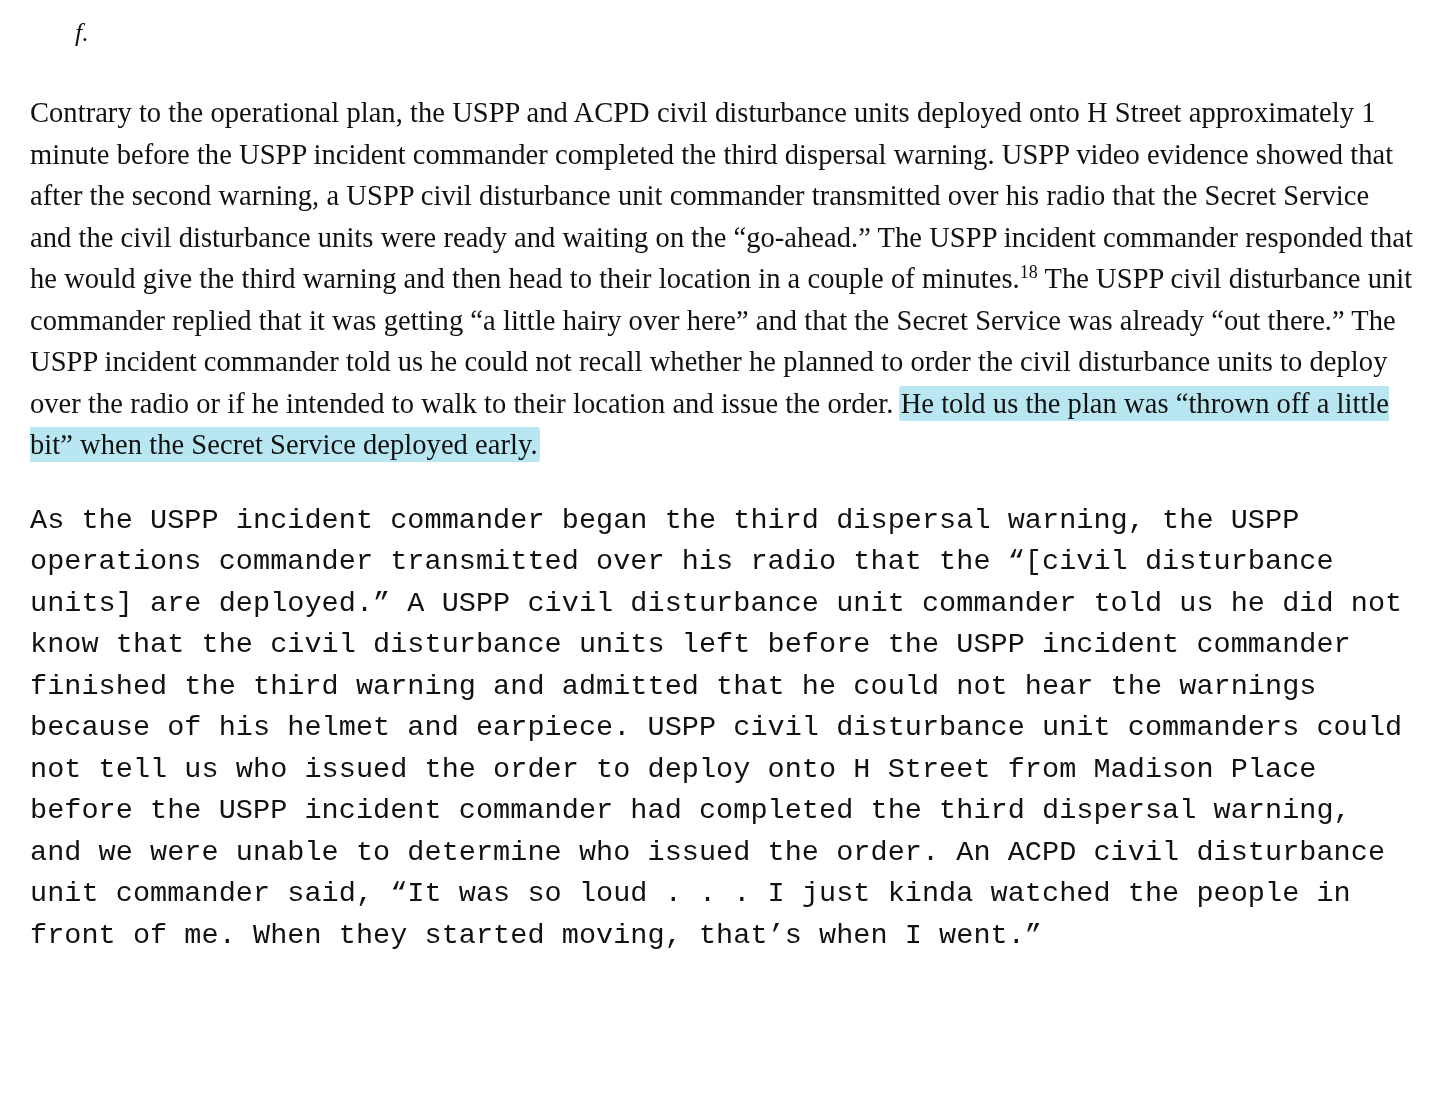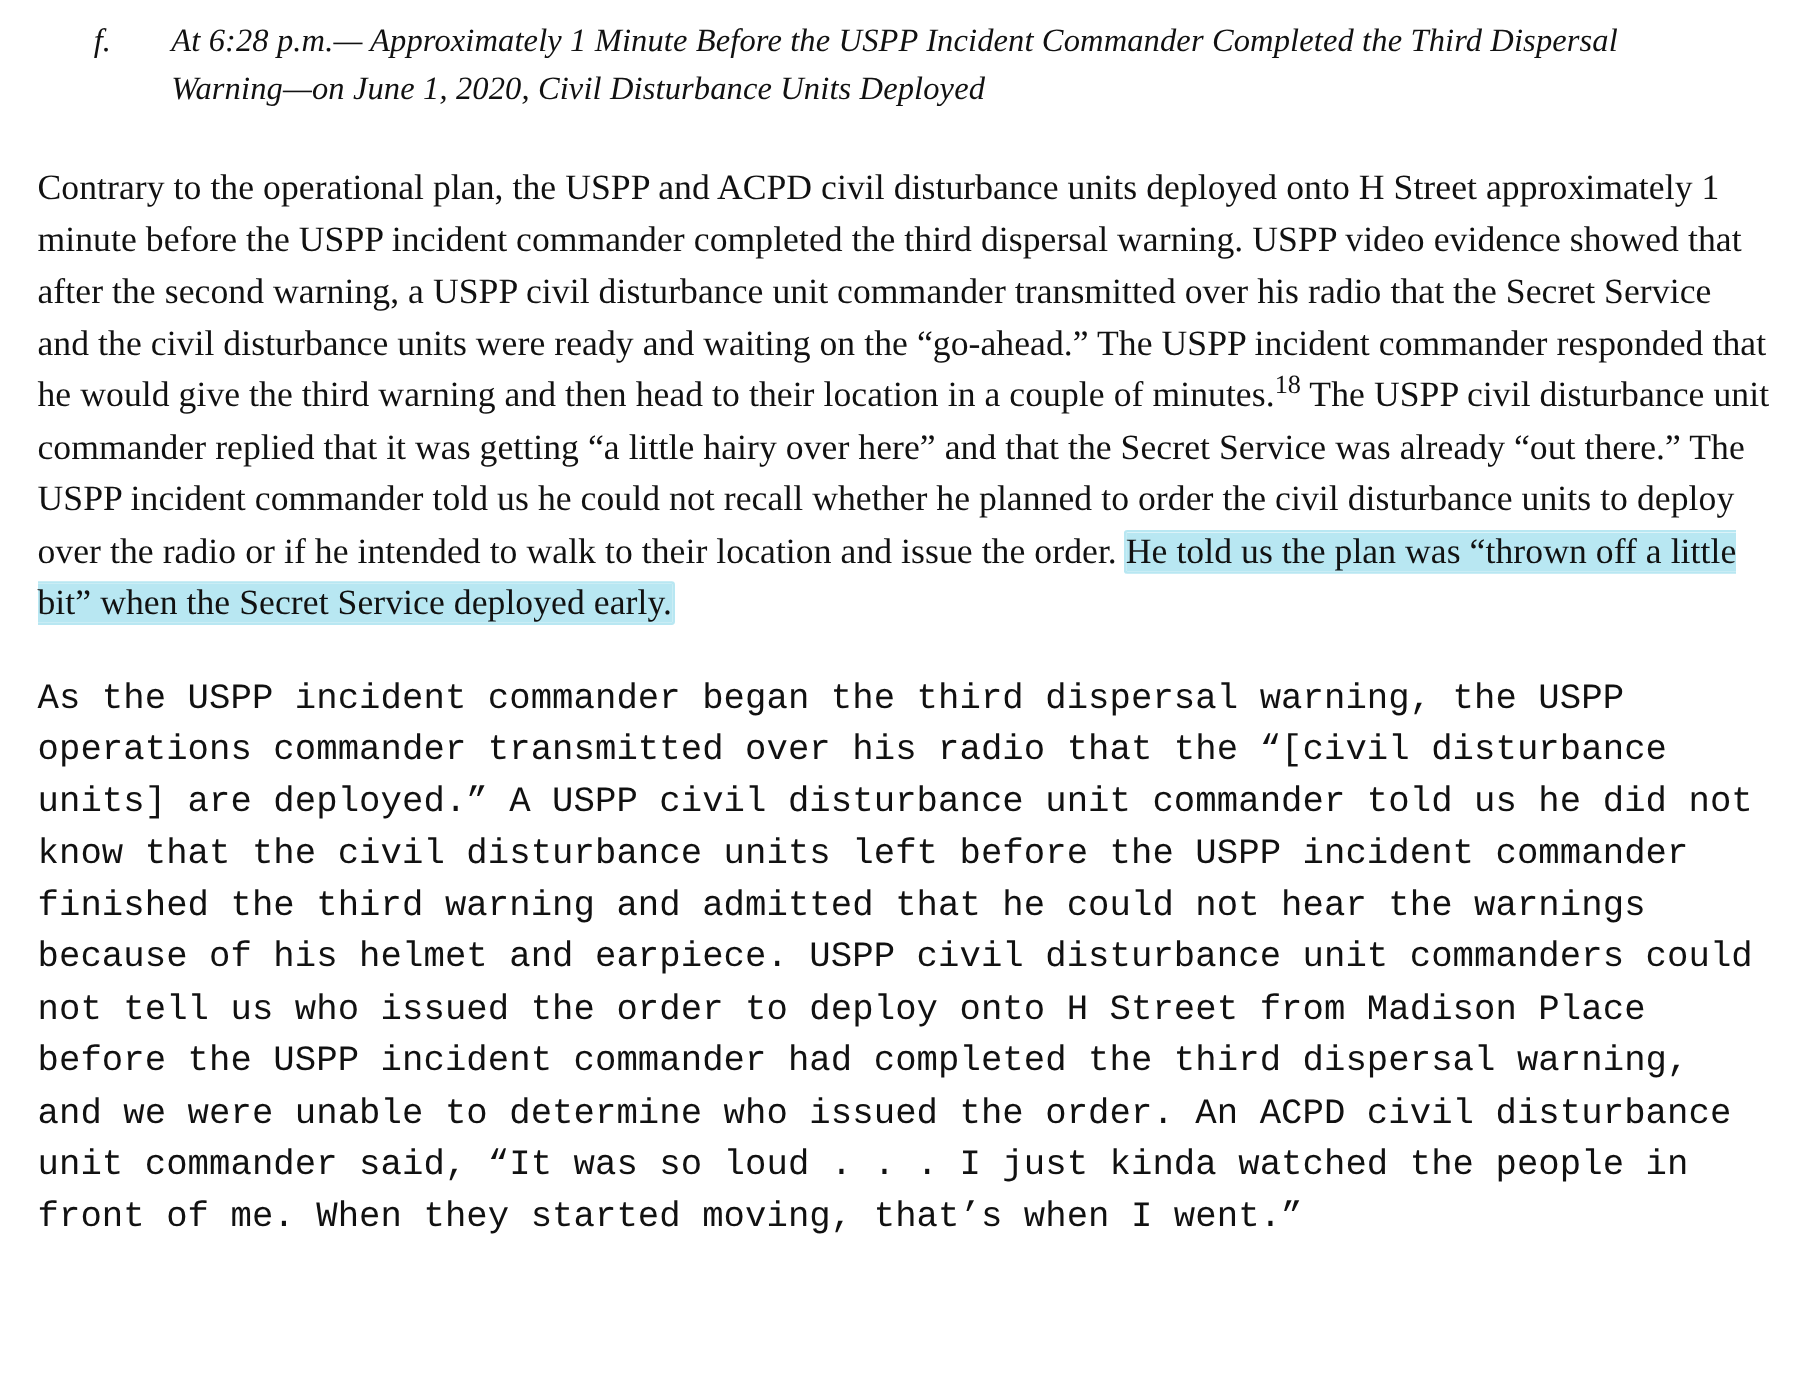--- a/index.html
+++ b/index.html
@@ -47,38 +47,37 @@
   .para {
     font-size: 28.5px;
     line-height: 41.5px;
     margin: 0 0 34px 0;
     text-align: left;
     color: #111;
     letter-spacing: 0.05px;
   }
   .para:last-child { margin-bottom: 0; font-family: Liberation Mono, monospace; }
   sup.fn {
-    font-size: 21px;
+    font-size: 18px;
     line-height: 0;
     vertical-align: super;
   }
   .hl {
     background: #b8e7f2;
     box-shadow: 0 0 0 2px #b8e7f2;
     border-radius: 1px;
   }
 </style>
 </head>
 <body>
 
 <div class="page">
 
   <div class="heading">
     <div class="heading-letter">f.</div>
-    <div class="heading-text">At 6:28 p.m.— Approximately 1 Minute Before the USPP Incident Commander Completed the Third Dispersal Warning—on June 1, 2020, Civil Disturbance Units Deployed</div>
   </div>
 
   <div class="body">
     <p class="para">Contrary to the operational plan, the USPP and ACPD civil disturbance units deployed onto H Street approximately 1 minute before the USPP incident commander completed the third dispersal warning. USPP video evidence showed that after the second warning, a USPP civil disturbance unit commander transmitted over his radio that the Secret Service and the civil disturbance units were ready and waiting on the “go-ahead.” The USPP incident commander responded that he would give the third warning and then head to their location in a couple of minutes.<sup class="fn">18</sup> The USPP civil disturbance unit commander replied that it was getting “a little hairy over here” and that the Secret Service was already “out there.” The USPP incident commander told us he could not recall whether he planned to order the civil disturbance units to deploy over the radio or if he intended to walk to their location and issue the order. <span class="hl" style="background: rgb(184, 231, 242); box-shadow: rgb(184, 231, 242) 0px 0px 0px 2px;">He told us the plan was “thrown off a little bit” when the Secret Service deployed early.</span></p>
     <p class="para">As the USPP incident commander began the third dispersal warning, the USPP operations commander transmitted over his radio that the “[civil disturbance units] are deployed.” A USPP civil disturbance unit commander told us he did not know that the civil disturbance units left before the USPP incident commander finished the third warning and admitted that he could not hear the warnings because of his helmet and earpiece. USPP civil disturbance unit commanders could not tell us who issued the order to deploy onto H Street from Madison Place before the USPP incident commander had completed the third dispersal warning, and we were unable to determine who issued the order. An ACPD civil disturbance unit commander said, “It was so loud . . . I just kinda watched the people in front of me. When they started moving, that’s when I went.”</p>
   </div>
 
 </div>
 
 </body></html>

